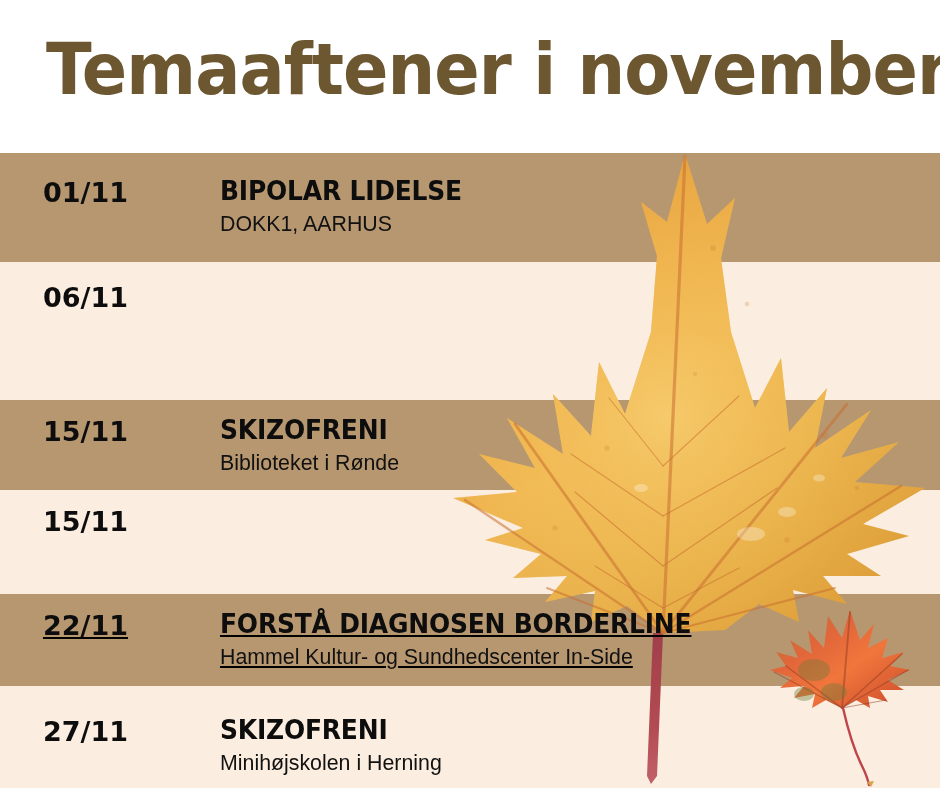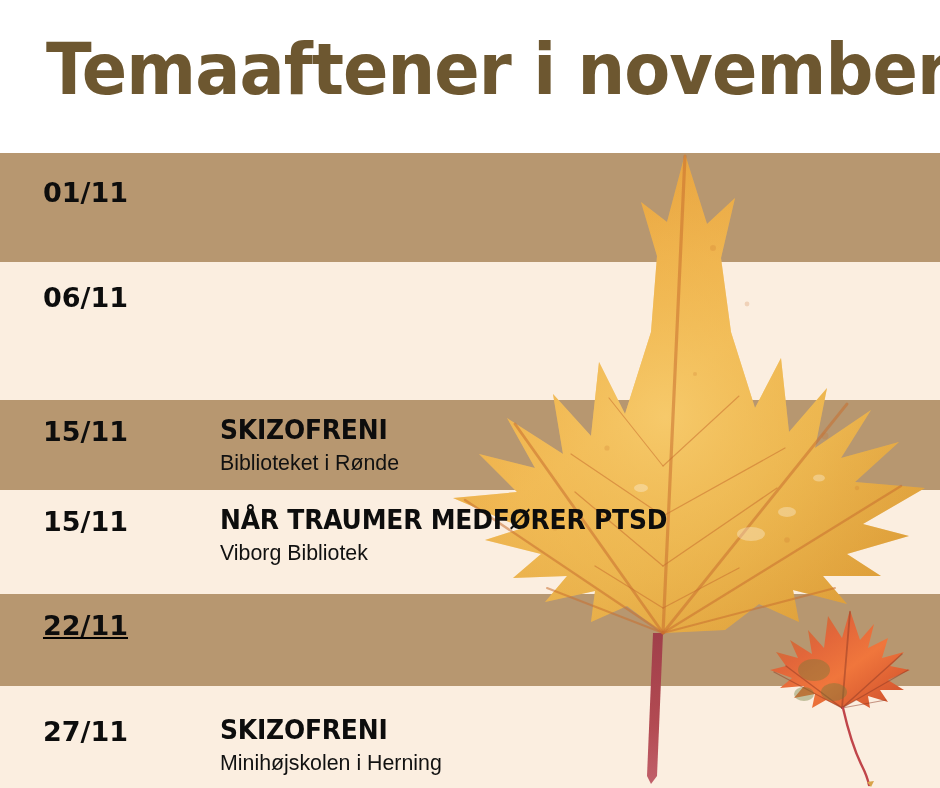--- a/index.html
+++ b/index.html
@@ -269,40 +269,44 @@
     </svg>
   </div>
 
   <div id="title-area">
     <div id="poster-title">Temaaftener i november</div>
   </div>
 
   <div id="rows">
       <div class="row" style="top: 176px;">
         <div class="row-date">01/11</div>
+        <div class="row-body">
+          <div class="row-title">BIPOLAR LIDELSE</div>
+          <div class="row-venue">DOKK1, AARHUS</div>
+        </div>
       </div>
       <div class="row" style="top: 281px; flex-direction: column;">
         <div class="row-date">06/11</div>
       </div>
       <div class="row" style="top: 415px;">
         <div class="row-date">15/11</div>
         <div class="row-body">
           <div class="row-title">SKIZOFRENI</div>
           <div class="row-venue">Biblioteket i Rønde</div>
         </div>
       </div>
       <div class="row" style="top: 505px;">
         <div class="row-date">15/11</div>
-        <div class="row-body">
-          <div class="row-title">NÅR TRAUMER MEDFØRER PTSD</div>
-          <div class="row-venue">Viborg Bibliotek</div>
-        </div>
       </div>
       <div class="row" style="top: 609px; text-decoration: underline;">
         <div class="row-date">22/11</div>
+        <div class="row-body">
+          <div class="row-title">FORSTÅ DIAGNOSEN BORDERLINE</div>
+          <div class="row-venue">Hammel Kultur- og Sundhedscenter In-Side</div>
+        </div>
       </div>
       <div class="row" style="top: 715px;">
         <div class="row-date">27/11</div>
         <div class="row-body">
           <div class="row-title">SKIZOFRENI</div>
           <div class="row-venue">Minihøjskolen i Herning</div>
         </div>
       </div>
     </div>
 

